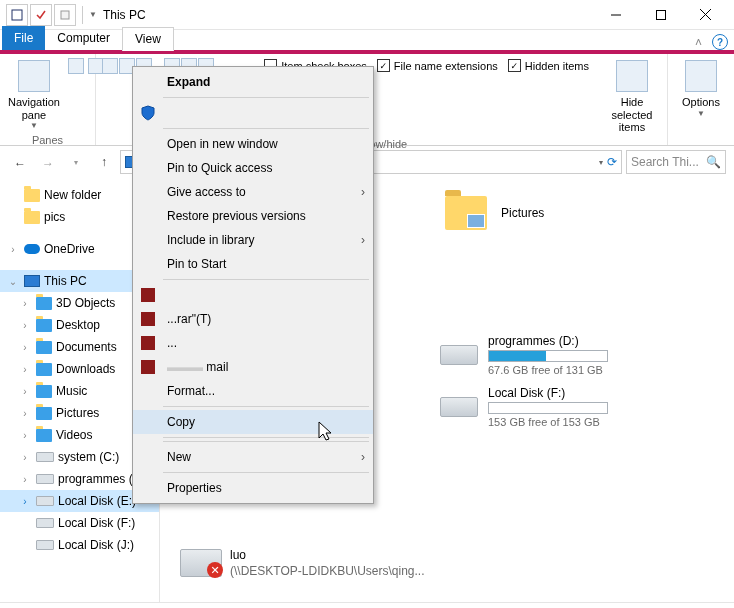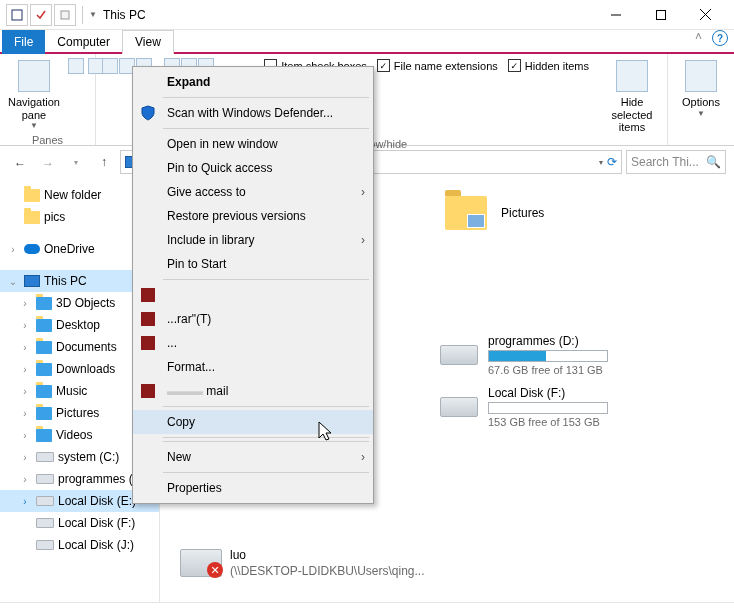--- a/index.html
+++ b/index.html
@@ -8,21 +8,21 @@
 
 .titlebar { height: 30px; display: flex; align-items: center; padding: 0 6px; border-bottom: 1px solid #e5e5e5; }
 .titlebar .qat { display: flex; gap: 2px; align-items: center; margin-right: 6px; }
 .titlebar .qat-btn { width: 22px; height: 22px; display: flex; align-items: center; justify-content: center; background: #fff; border: 1px solid #ccc; }
 .titlebar .qat-sep { width: 1px; height: 18px; background: #ccc; margin: 0 4px; }
 .titlebar .title { font-size: 12px; }
 .titlebar .spacer { flex: 1; }
 .titlebar .wbtn { width: 45px; height: 30px; display: flex; align-items: center; justify-content: center; }
 
 
-.ribbon-tabs { height: 24px; display: flex; align-items: flex-start; padding-left: 2px; border-bottom: 2px solid #be185d; }
+.ribbon-tabs { height: 24px; display: flex; align-items: flex-end; padding-left: 2px; border-bottom: 4px solid #be185d; }
 .rtab { height: 24px; padding: 0 12px; display: flex; align-items: center; font-size: 12px; cursor: default; }
 .rtab.file { background: #1979ca; color: #fff; }
 .rtab.active { border: 1px solid #d0d0d0; border-bottom: 1px solid #fff; background: #fff; margin-bottom: -1px; }
 .ribbon-tabs .spacer { flex: 1; }
 .ribbon-tabs .help { color: #1979ca; font-weight: bold; width: 16px; height: 16px; border: 1px solid #1979ca; border-radius: 50%; display: flex; align-items: center; justify-content: center; margin-right: 6px; font-size: 10px; }
 .ribbon-tabs .chev { margin-right: 10px; color: #888; }
 
 
 .ribbon { height: 92px; display: flex; border-bottom: 1px solid #d0d0d0; background: #fff; }
 .rgroup { display: flex; flex-direction: column; padding: 4px 6px 2px; border-right: 1px solid #e4e4e4; }
@@ -361,21 +361,20 @@
       <span class="cicon"></span>
       <span class="clabel ctx-bold">Expand</span>
     </div>
   <div class="ctx-sep"></div>
   <div class="ctx-item">
       <span class="cicon">
         <svg width="14" height="16">
           <path d="M7 1 L13 3 V8 C13 12 7 15 7 15 C7 15 1 12 1 8 V3 Z" fill="#1c6dd0" stroke="#0a4a9c"></path>
         </svg>
       </span>
-      <span class="clabel">Scan with Windows Defender...</span>
     </div>
   <div class="ctx-sep"></div>
   <div class="ctx-item">
       <span class="cicon"></span>
       <span class="clabel">Open in new window</span>
     </div>
   <div class="ctx-item">
       <span class="cicon"></span>
       <span class="clabel">Pin to Quick access</span>
     </div>
@@ -410,29 +409,29 @@
       </span>
       <span class="clabel">...rar"(T)</span>
     </div>
   <div class="ctx-item">
       <span class="cicon">
         <span style="width:14px;height:14px;background:#8b1a1a;display:inline-block;"></span>
       </span>
       <span class="clabel">...</span>
     </div>
   <div class="ctx-item">
-      <span class="cicon"></span>
-      <span class="clabel">Format...</span>
-    </div>
-  <div class="ctx-item">
       <span class="cicon">
         <span style="width:14px;height:14px;background:#8b1a1a;display:inline-block;"></span>
       </span>
       <span class="clabel"><span style="color:#ccc;">▬▬▬ </span><span>mail</span></span>
     </div>
+  <div class="ctx-item">
+      <span class="cicon"></span>
+      <span class="clabel">Format...</span>
+    </div>
   <div class="ctx-sep"></div>
   <div class="ctx-item hover">
       <span class="cicon"></span>
       <span class="clabel">Copy</span>
     </div>
   <div class="ctx-sep"></div>
   <div class="ctx-sep"></div>
   <div class="ctx-item">
       <span class="cicon"></span>
       <span class="clabel">New</span>

